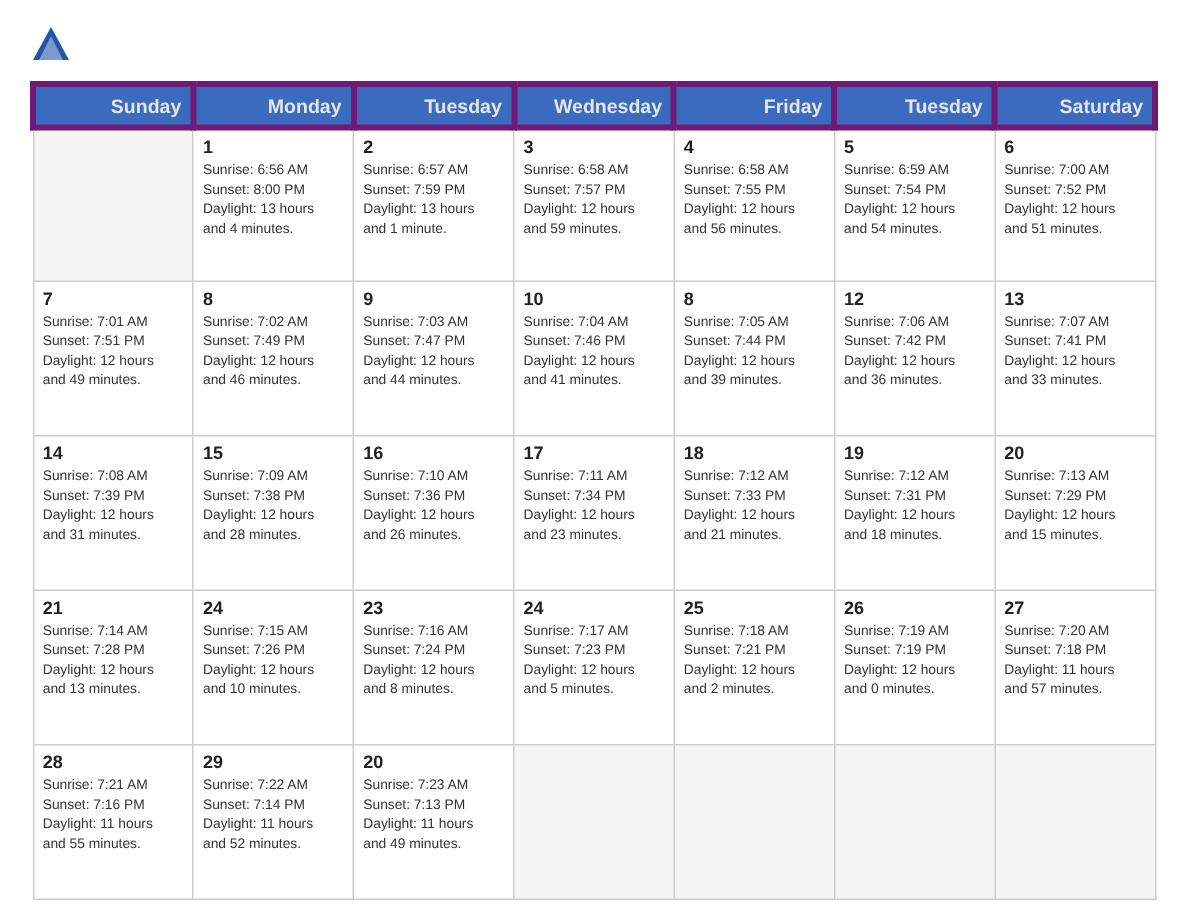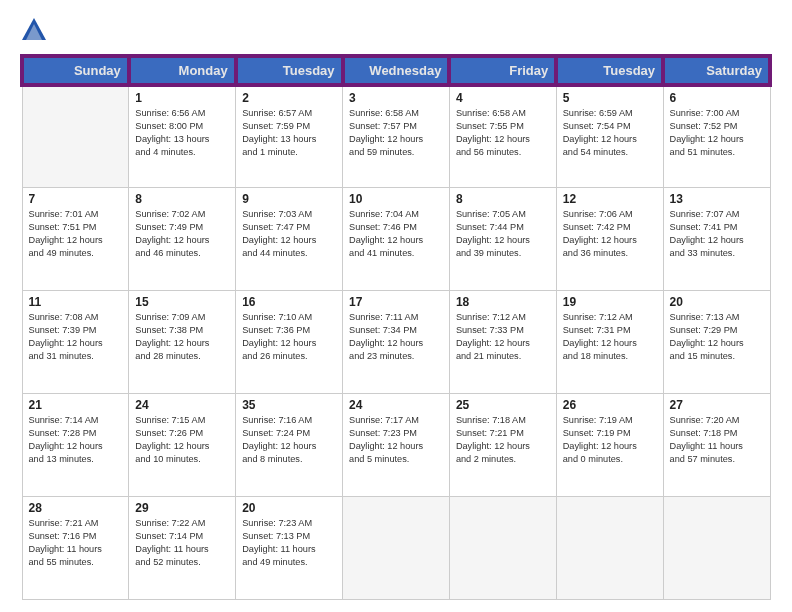--- a/index.html
+++ b/index.html
@@ -187,21 +187,21 @@
             <span class="day-number">12</span>
             <div class="cell-text">Sunrise: 7:06 AM<br>Sunset: 7:42 PM<br>Daylight: 12 hours<br>and 36 minutes.</div>
           </td>
           <td>
             <span class="day-number">13</span>
             <div class="cell-text">Sunrise: 7:07 AM<br>Sunset: 7:41 PM<br>Daylight: 12 hours<br>and 33 minutes.</div>
           </td>
         </tr>
         <tr>
           <td>
-            <span class="day-number">11</span>
+            <span class="day-number">14</span>
             <div class="cell-text">Sunrise: 7:08 AM<br>Sunset: 7:39 PM<br>Daylight: 12 hours<br>and 31 minutes.</div>
           </td>
           <td>
             <span class="day-number">15</span>
             <div class="cell-text">Sunrise: 7:09 AM<br>Sunset: 7:38 PM<br>Daylight: 12 hours<br>and 28 minutes.</div>
           </td>
           <td>
             <span class="day-number">16</span>
             <div class="cell-text">Sunrise: 7:10 AM<br>Sunset: 7:36 PM<br>Daylight: 12 hours<br>and 26 minutes.</div>
           </td>
@@ -225,21 +225,21 @@
         <tr>
           <td>
             <span class="day-number">21</span>
             <div class="cell-text">Sunrise: 7:14 AM<br>Sunset: 7:28 PM<br>Daylight: 12 hours<br>and 13 minutes.</div>
           </td>
           <td>
             <span class="day-number">24</span>
             <div class="cell-text">Sunrise: 7:15 AM<br>Sunset: 7:26 PM<br>Daylight: 12 hours<br>and 10 minutes.</div>
           </td>
           <td>
-            <span class="day-number">35</span>
+            <span class="day-number">23</span>
             <div class="cell-text">Sunrise: 7:16 AM<br>Sunset: 7:24 PM<br>Daylight: 12 hours<br>and 8 minutes.</div>
           </td>
           <td>
             <span class="day-number">24</span>
             <div class="cell-text">Sunrise: 7:17 AM<br>Sunset: 7:23 PM<br>Daylight: 12 hours<br>and 5 minutes.</div>
           </td>
           <td>
             <span class="day-number">25</span>
             <div class="cell-text">Sunrise: 7:18 AM<br>Sunset: 7:21 PM<br>Daylight: 12 hours<br>and 2 minutes.</div>
           </td>

